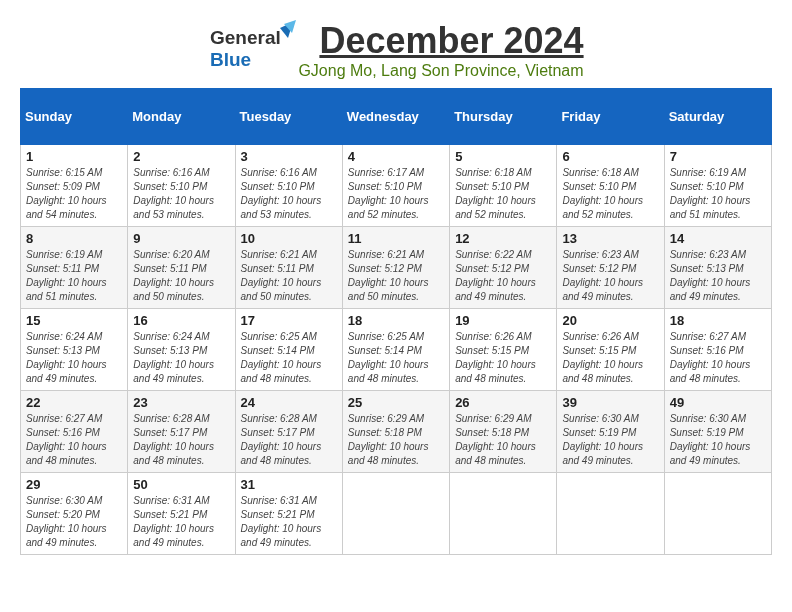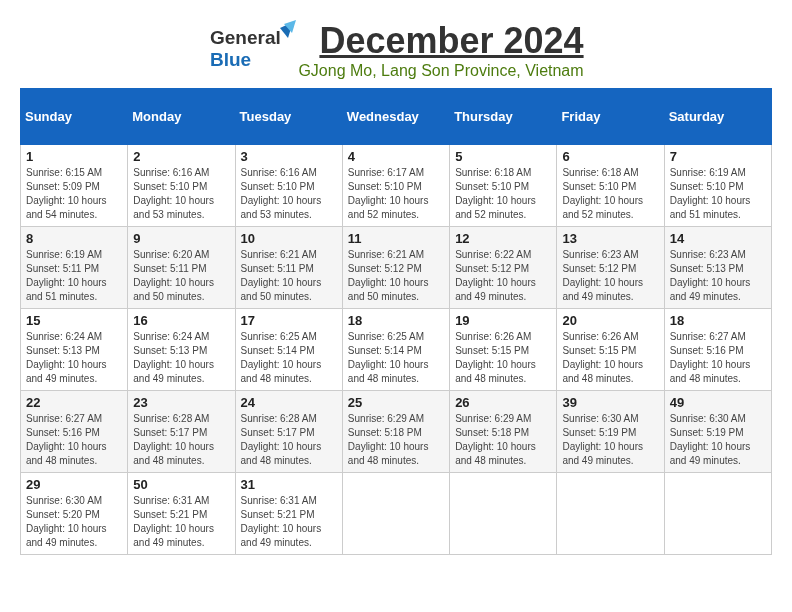--- a/index.html
+++ b/index.html
@@ -58,20 +58,21 @@
       font-size: 13px;
       font-weight: bold;
       color: #222;
       display: block;
       margin-bottom: 2px;
     }
     .day-info {
       font-size: 10px;
       color: #444;
       line-height: 1.4;
+      font-style: italic;
     }
     .empty-cell {
       background: #f9f9f9;
     }
     .logo-wrapper {
       display: flex;
       align-items: center;
     }
   </style>
 </head>

